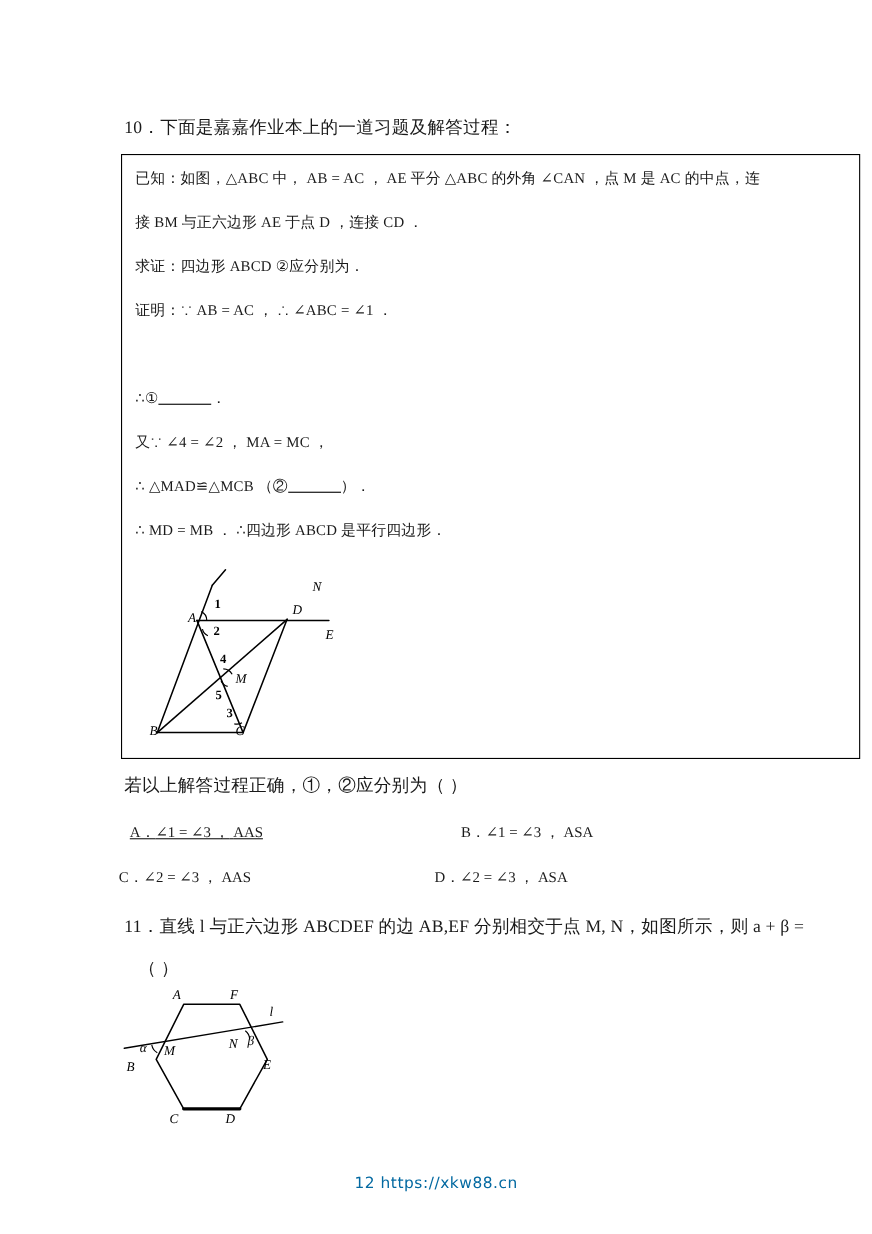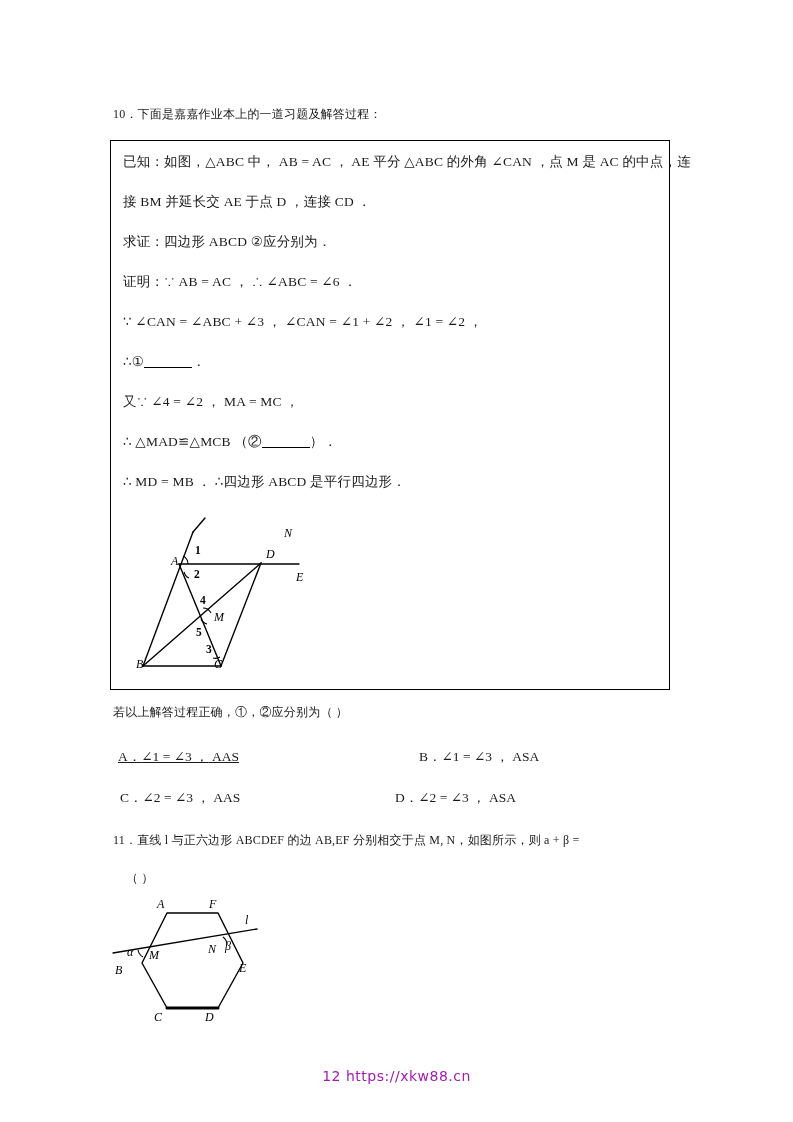--- a/index.html
+++ b/index.html
@@ -18,32 +18,32 @@
   .page {
     position: absolute;
     left: 0; top: 0;
     width: 793px;
     height: 1122px;
   }
 
   
   .q-line {
     position: absolute;
-    font-size: 12px;
+    font-size: 16px;
     line-height: 1.5;
     white-space: nowrap;
     letter-spacing: 0.2px;
   }
 
   
   .problem-box {
     position: absolute;
     left: 110px;
     top: 140px;
-    width: 560px;
+    width: 672px;
     height: 550px;
     border: 1.5px solid #000;
     box-sizing: border-box;
     background: #fff;
   }
   .box-line {
     position: absolute;
     font-size: 13.5px;
     white-space: nowrap;
     letter-spacing: 0.2px;
@@ -90,42 +90,41 @@
 
   
   .footer {
     position: absolute;
     left: 0;
     top: 1068px;
     width: 793px;
     text-align: center;
     font-family: "DejaVu Sans", sans-serif;
     font-size: 14px;
-    color: #a21caf;
+    color: #0369a1;
     letter-spacing: 0.5px;
   }
 </style>
 </head>
 <body>
 
 <div class="page">
 
   <div class="q-line" style="left:113px; top:105px;">10．下面是嘉嘉作业本上的一道习题及解答过程：</div>
 
   <div class="problem-box">
 
     <div class="box-line" style="left:12px; top:12px;">已知：如图，△ABC 中， AB = AC ， AE 平分 △ABC 的外角 ∠CAN ，点 M 是 AC 的中点，连</div>
 
-    <div class="box-line" style="left:12px; top:52px;">接 BM 并延长交 AE 于点 D ，连接 CD ．</div>
+    <div class="box-line" style="left:12px; top:52px;">接 BM 与正六边形 AE 于点 D ，连接 CD ．</div>
 
     <div class="box-line" style="left:12px; top:92px;">求证：四边形 ABCD ②应分别为．</div>
 
-    <div class="box-line" style="left:12px; top:132px;">证明：∵ AB = AC ， ∴ ∠ABC = ∠6 ．</div>
-
-    <div class="box-line" style="left:12px; top:172px;">∵ ∠CAN = ∠ABC + ∠3 ， ∠CAN = ∠1 + ∠2 ， ∠1 = ∠2 ，</div>
+    <div class="box-line" style="left:12px; top:132px;">证明：∵ AB = AC ， ∴ ∠ABC = ∠1 ．</div>
+
 
     <div class="box-line" style="left:12px; top:212px;">
       <span>∴</span><span class="circled">①</span><span class="blank-ul"></span><span>．</span>
     </div>
 
     <div class="box-line" style="left:12px; top:252px;">又∵ ∠4 = ∠2 ， MA = MC ，</div>
 
     <div class="box-line" style="left:12px; top:332px;">∴ MD = MB ． ∴四边形 ABCD 是平行四边形．</div>
 
     <div class="box-line" style="left:12px; top:292px;">
@@ -181,21 +180,21 @@
   <div class="q-line" style="left:113px; top:703px;font-family:Liberation Serif, serif;">若以上解答过程正确，①，②应分别为（          ）</div>
 
   <div class="opt" style="left:118px; top:748px;text-decoration:underline;">
     <span>A．</span><span>∠1 = ∠3 ，</span>&nbsp;<span>AAS</span>
   </div>
 
   <div class="opt" style="left:395px; top:748px;margin-left:24px;">
     <span>B．</span><span>∠1 = ∠3 ，</span>&nbsp;<span>ASA</span>
   </div>
 
-  <div class="opt" style="left:120px; top:789px;">
+  <div class="opt" style="left:108px; top:789px;">
     <span>C．</span><span>∠2 = ∠3 ，</span>&nbsp;<span>AAS</span>
   </div>
 
   <div class="opt" style="left:395px; top:789px;">
     <span>D．</span><span>∠2 = ∠3 ，</span>&nbsp;<span>ASA</span>
   </div>
 
   <div class="q-line" style="left:113px; top:831px;">11．直线 l 与正六边形 ABCDEF 的边 AB,EF 分别相交于点 M, N，如图所示，则 a + β =</div>
 
   <div class="q-line" style="left:126px; top:869px;">（          ）</div>

